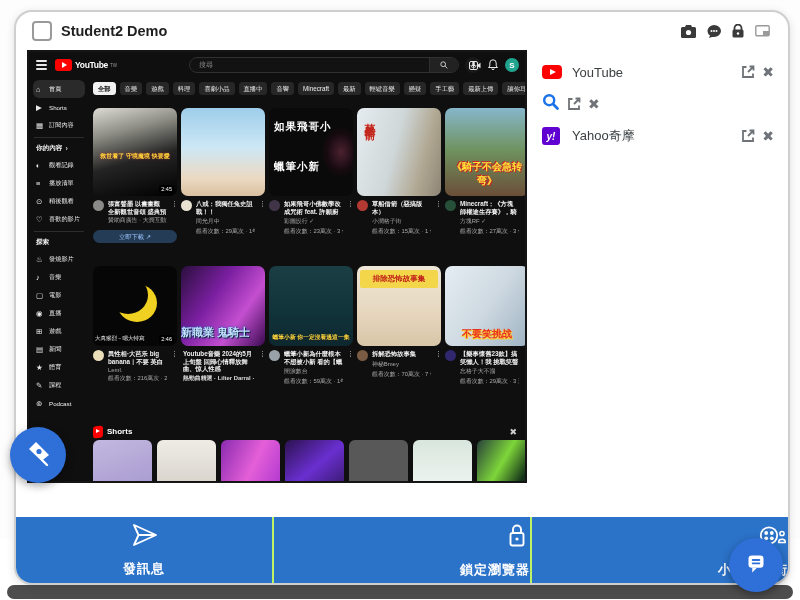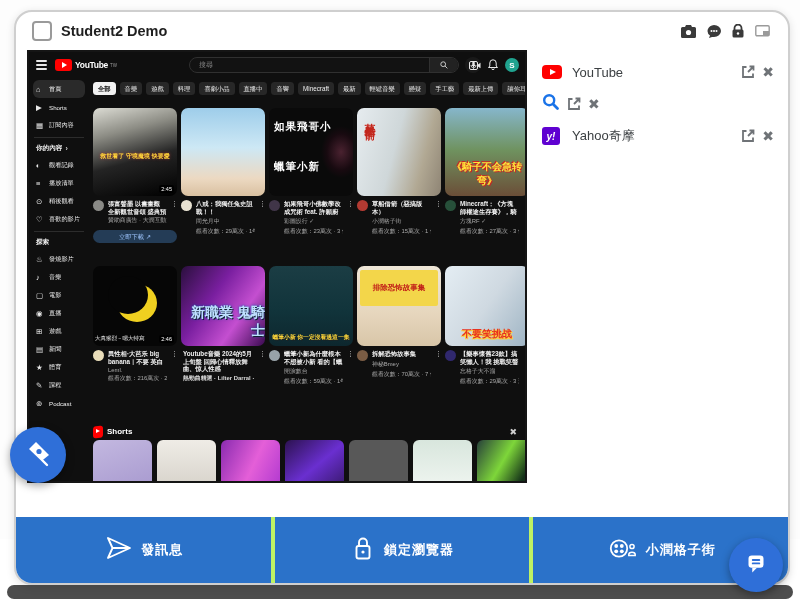--- a/index.html
+++ b/index.html
@@ -79,27 +79,27 @@
   .tv3{background:linear-gradient(105deg,#e6ecef 0%,#cfd7d9 45%,#b1a893 75%,#8e8474 100%);}
   .tt3{position:absolute;left:5px;top:6px;writing-mode:vertical-rl;color:#c2271d;font-size:11px;font-weight:bold;letter-spacing:2px;text-shadow:0 0 1px #fff;}
   .tv4{background:linear-gradient(180deg,#86b6cb 0%,#6f925f 48%,#6b4e38 100%);}
   .tt4{position:absolute;left:0;right:0;bottom:8px;text-align:center;color:#ffe23a;font-size:10px;font-weight:bold;text-shadow:1px 1px 0 #c22,-1px -1px 0 #c22;}
   .tv5{background:#060606;}
   .banana{position:absolute;left:24px;top:18px;width:40px;height:38px;}
   .banana i{position:absolute;left:0;top:0;width:40px;height:38px;border-radius:50%;background:#f0d020;}
   .banana em{position:absolute;left:-9px;top:-8px;width:40px;height:38px;border-radius:50%;background:#060606;}
   .tt5{position:absolute;left:2px;bottom:4px;color:#eee;font-size:5.5px;}
   .tv6{background:linear-gradient(125deg,#2a0f3d 0%,#7a1fa0 38%,#c44fd0 68%,#3a0a50 100%);}
-  .tt6{position:absolute;left:0;right:0;bottom:6px;text-align:right;color:#bfe0ff;font-size:14px;font-weight:bold;text-shadow:1px 1px 0 #123,0 0 3px #05a;}
+  .tt6{position:absolute;left:0;right:0;bottom:6px;text-align:left;color:#bfe0ff;font-size:11px;font-weight:bold;text-shadow:1px 1px 0 #123,0 0 3px #05a;}
   .tv7{background:linear-gradient(180deg,#1b3d44 0%,#11343b 55%,#0d272e 100%);}
   .tt7{position:absolute;left:2px;right:2px;bottom:4px;text-align:center;color:#ffd83a;font-size:5.8px;font-weight:bold;text-shadow:1px 1px 0 #222;}
   .tv8{background:linear-gradient(180deg,#efe7d8 0%,#e6d6bd 60%,#d8c6a8 100%);}
-  .tt8{position:absolute;left:3px;top:4px;right:3px;text-align:center;background:#f3d64a;color:#c22018;font-size:7.5px;font-weight:bold;padding:13px 0;border-radius:2px;}
+  .tt8{position:absolute;left:3px;top:4px;right:3px;text-align:center;background:#f3d64a;color:#c22018;font-size:7.5px;font-weight:bold;padding:4px 0;border-radius:2px;}
   .tv9{background:linear-gradient(125deg,#e4edf3 0%,#cfd9e1 50%,#9db3c3 100%);}
-  .tt9{position:absolute;left:0;right:0;bottom:5px;text-align:center;color:#e8321e;font-size:10px;font-weight:bold;text-shadow:1px 1px 0 #ffd23a,-1px 1px 0 #ffd23a;}
+  .tt9{position:absolute;left:0;right:0;bottom:5px;color:#e8321e;font-size:10px;font-weight:bold;text-shadow:1px 1px 0 #ffd23a,-1px 1px 0 #ffd23a;padding-left:17px;}
 
   .av0{background:#8a8a86;} .av1{background:#e8e2d2;} .av2{background:#403548;} .av3{background:#b23a32;} .av4{background:#27503a;}
   .av5{background:#e9ddba;} .av7{background:#98a2a8;} .av8{background:#7a5c44;} .av9{background:#30286e;}
 
   .shorts-hd{position:absolute;left:4px;right:8px;top:347px;height:13px;display:flex;align-items:center;}
   .shorts-ic{width:10px;height:12px;position:relative;margin-right:4px;}
   .shorts-ic i{position:absolute;inset:0;background:#ff0000;border-radius:3px;transform:skewY(-6deg);}
   .shorts-ic em{position:absolute;left:3px;top:3.5px;border-left:4px solid #fff;border-top:2.5px solid transparent;border-bottom:2.5px solid transparent;}
   .shorts-lb{font-size:8px;font-weight:bold;color:#fff;}
   .shorts-x{margin-left:auto;color:#cfcfcf;font-size:9px;}
@@ -124,22 +124,22 @@
   .lic{width:24px;display:flex;align-items:center;}
   .ytic{width:20px;height:14px;background:#ff0000;border-radius:4px;position:relative;}
   .ytic:after{content:"";position:absolute;left:7.5px;top:3.5px;border-left:6px solid #fff;border-top:3.5px solid transparent;border-bottom:3.5px solid transparent;}
   .yhic{width:18px;height:18px;background:#5f01d1;border-radius:3px;color:#fff;font-size:10px;font-weight:bold;font-style:italic;display:flex;align-items:center;justify-content:center;}
   .llabel{margin-left:6px;font-size:13px;color:#3c4043;flex:1;}
   .lopen{color:#6f7377;margin-right:6px;display:flex;}
   .lclose{color:#6f7377;font-size:14px;font-weight:bold;}
 
   
   .actions{position:absolute;left:0;right:0;bottom:0;height:66px;background:#2b72c9;display:flex;}
-  .action{flex:1;display:flex;flex-direction:row;align-items:center;justify-content:center;gap:8px;}
-  .action + .action{border-left:4px solid #bef264;}
+  .action{flex:1;display:flex;flex-direction:column;align-items:center;justify-content:center;gap:8px;}
+  .action + .action{border-left:2px solid #bef264;align-items:flex-end;}
   .action .albl{color:#fff;font-size:13px;font-weight:bold;letter-spacing:1px;}
 </style>
 </head>
 <body>
 
 <div class="stage">
   <div class="dock-bar"></div>
 
   <div class="card">
 

